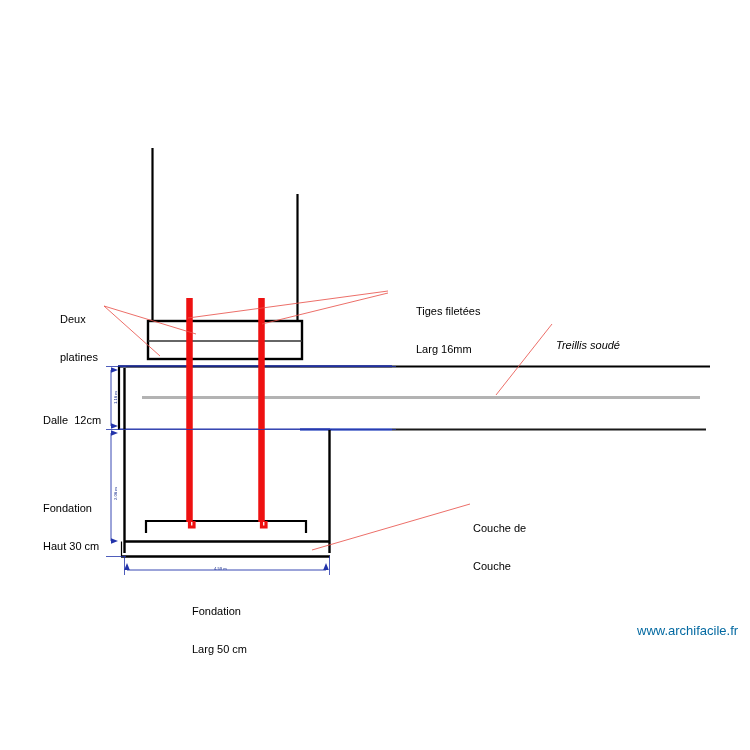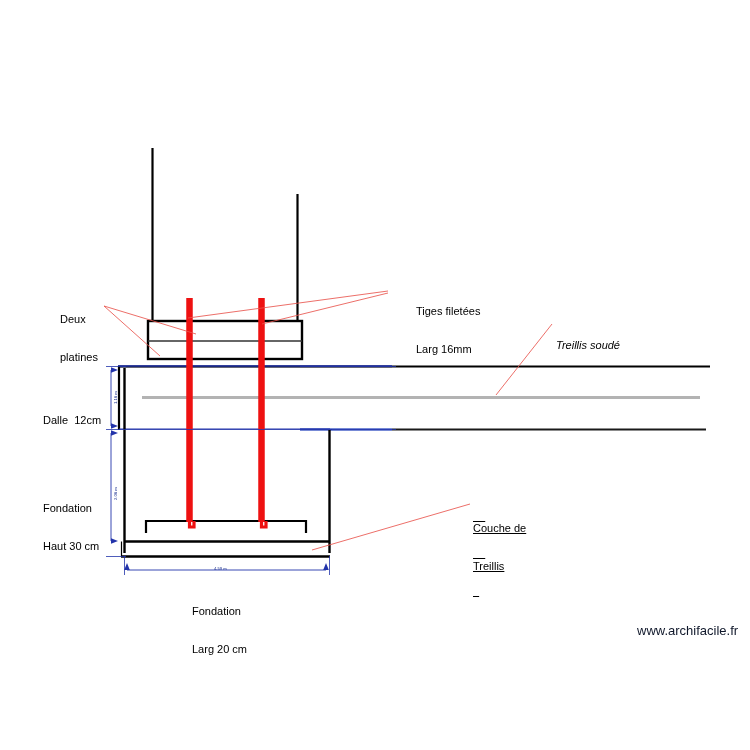--- a/index.html
+++ b/index.html
@@ -46,21 +46,21 @@
     white-space: pre;
   }
   .dim-txt.vert {
     transform: rotate(-90deg);
     transform-origin: left top;
   }
   .footer {
     position: absolute;
     font-family: "Liberation Sans", sans-serif;
     font-size: 13px;
-    color: #0f172a;
+    color: #0369a1;
     white-space: pre;
   }
 </style>
 </head>
 <body>
 
 <div id="drawing-root">
 
   <svg class="canvas" viewBox="0 0 750 750">
 
@@ -171,28 +171,28 @@
 
   <div class="anno" style="left:43px; top:389px;">
     <div>Dalle  12cm</div>
   </div>
 
   <div class="anno" style="left:43px; top:477px;">
     <div>Fondation</div>
     <div>Haut 30 cm</div>
   </div>
 
-  <div class="anno" style="left:473px; top:497px;text-decoration:underline;">
+  <div class="anno" style="left:473px; top:497px;">
     <div>Couche de</div>
-    <div>Treillis</div>
+    <div>Couche</div>
   </div>
 
   <div class="anno" style="left:192px; top:580px;">
     <div>Fondation</div>
-    <div>Larg 20 cm</div>
+    <div>Larg 50 cm</div>
   </div>
 
   <div class="dim-txt vert" style="left:113px; top:404px;">1.18 m</div>
 
   <div class="dim-txt vert" style="left:113px; top:500px;">2.08 m</div>
 
   <div class="dim-txt" style="left:214px; top:566px;">4.59 m</div>
 
   <div class="footer" style="left:637px; top:623px;">www.archifacile.fr</div>
 

